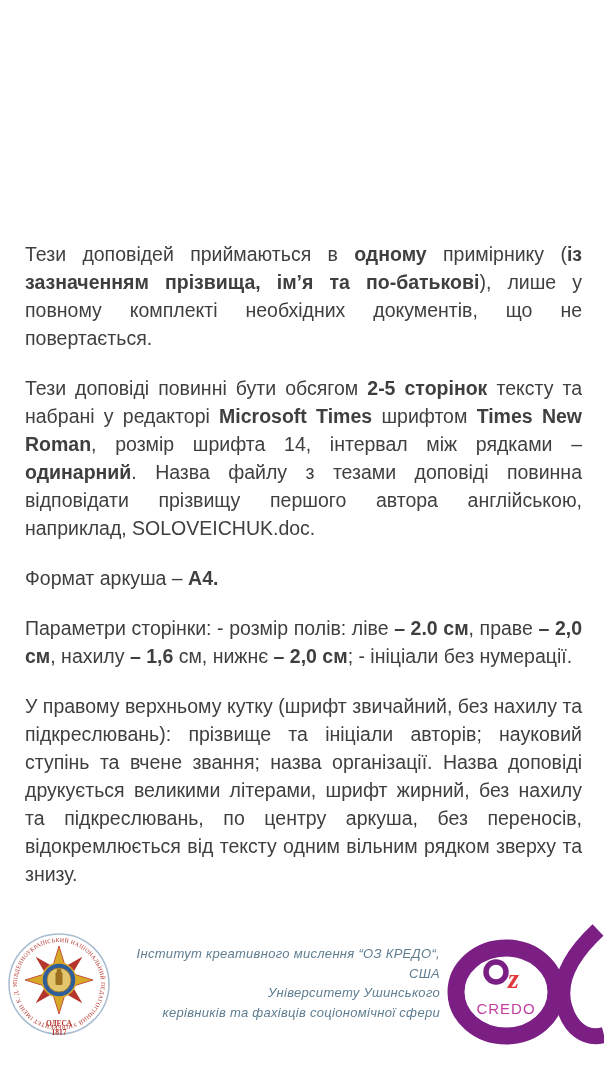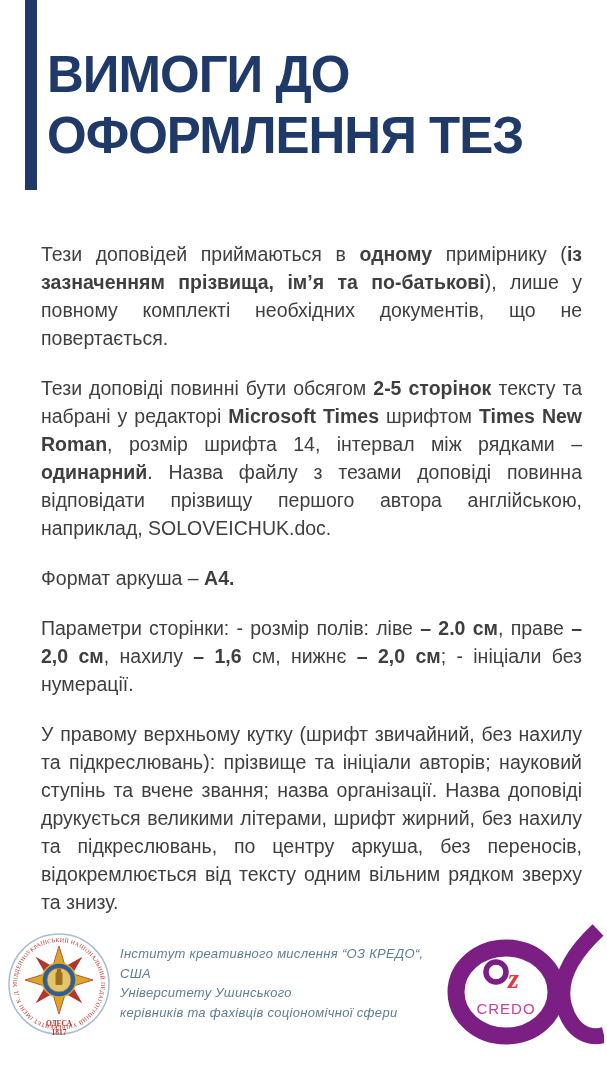--- a/index.html
+++ b/index.html
@@ -42,30 +42,30 @@
   .content {
     position: absolute;
     top: 240px;
     left: 25px;
     width: 557px;
     color: var(--body_text, #3f3f3f);
     font-size: 19.5px;
     line-height: 28px;
     text-align: justify;
   }
-  .content p { margin: 0 0 22px 16px; }
+  .content p { margin: 0 0 22px 0; }
   .content b { font-weight: 700; }
 
   
   .footer-org {
     position: absolute;
     left: 120px;
     top: 944px;
     width: 320px;
-    text-align: left;
+    text-align: right;
     font-style: italic;
     font-size: 13px;
     line-height: 19.5px;
     color: var(--footer_text, #5e7d91);
     letter-spacing: 0.3px;
   }
   .seal-wrap {
     position: absolute;
     left: 6px;
     top: 926px;
@@ -79,27 +79,20 @@
     width: 158px;
     height: 136px;
   }
   svg { display: block; }
 </style>
 </head>
 <body>
 
 <div class="page">
 
-  <div class="title-wrap">
-    <div class="title-bar"></div>
-    <div class="title-text">
-      <div>ВИМОГИ ДО</div>
-      <div>ОФОРМЛЕННЯ ТЕЗ</div>
-    </div>
-  </div>
 
   <div class="content">
     <p><span>Тези доповідей приймаються в </span><b>одному</b><span> примірнику (</span><b>із зазначенням прізвища, ім’я та по-батькові</b><span>), лише у повному комплекті необхідних документів, що не повертається.</span></p>
     <p><span>Тези доповіді повинні бути обсягом </span><b>2-5 сторінок</b><span> тексту та набрані у редакторі </span><b>Microsoft Times</b><span> шрифтом </span><b>Times New Roman</b><span>, розмір шрифта 14, інтервал між рядками – </span><b>одинарний</b><span>. Назва файлу з тезами доповіді повинна відповідати прізвищу першого автора англійською, наприклад, SOLOVEICHUK.doc.</span></p>
     <p><span>Формат аркуша – </span><b>А4.</b></p>
     <p><span>Параметри сторінки: - розмір полів: ліве </span><b>– 2.0 см</b><span>, праве </span><b>– 2,0 см</b><span>, нахилу </span><b>– 1,6</b><span> см, нижнє </span><b>– 2,0 см</b><span>; - ініціали без нумерації.</span></p>
     <p><span>У правому верхньому кутку (шрифт звичайний, без нахилу та підкреслювань): прізвище та ініціали авторів; науковий ступінь та вчене звання; назва організації. Назва доповіді друкується великими літерами, шрифт жирний, без нахилу та підкреслювань, по центру аркуша, без переносів, відокремлюється від тексту одним вільним рядком зверху та знизу.</span></p>
   </div>
 
   <div class="seal-wrap">

